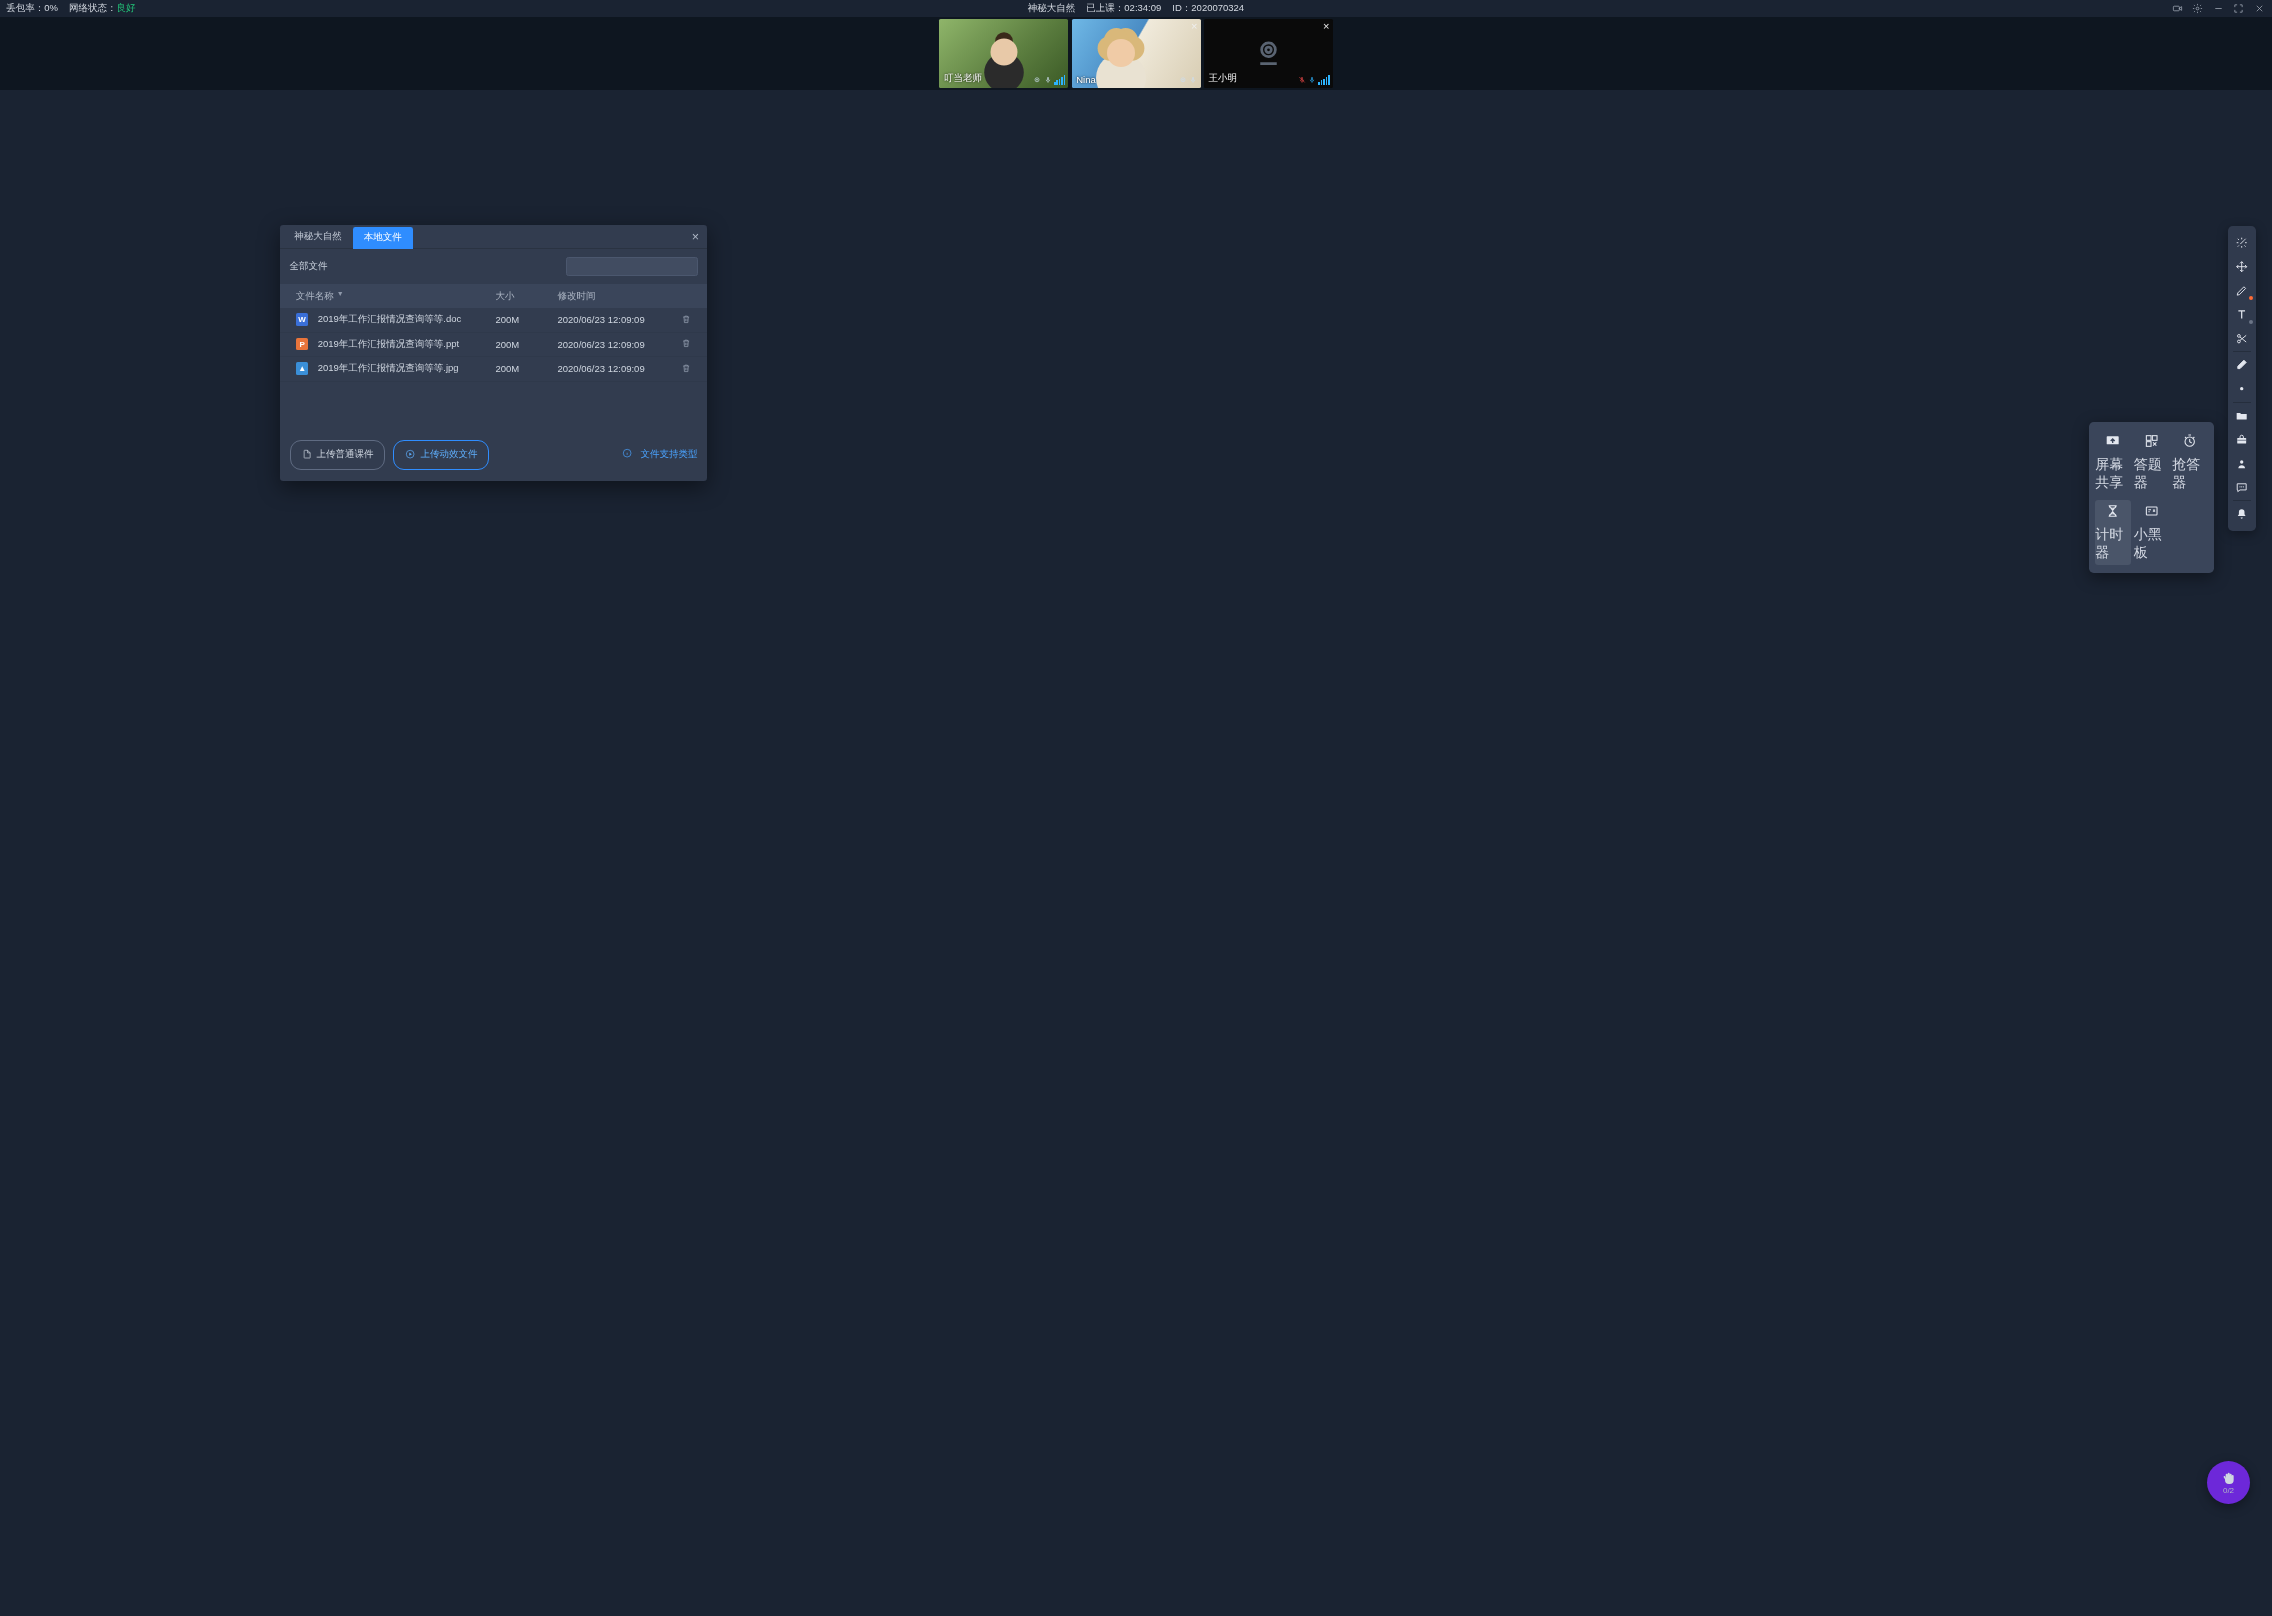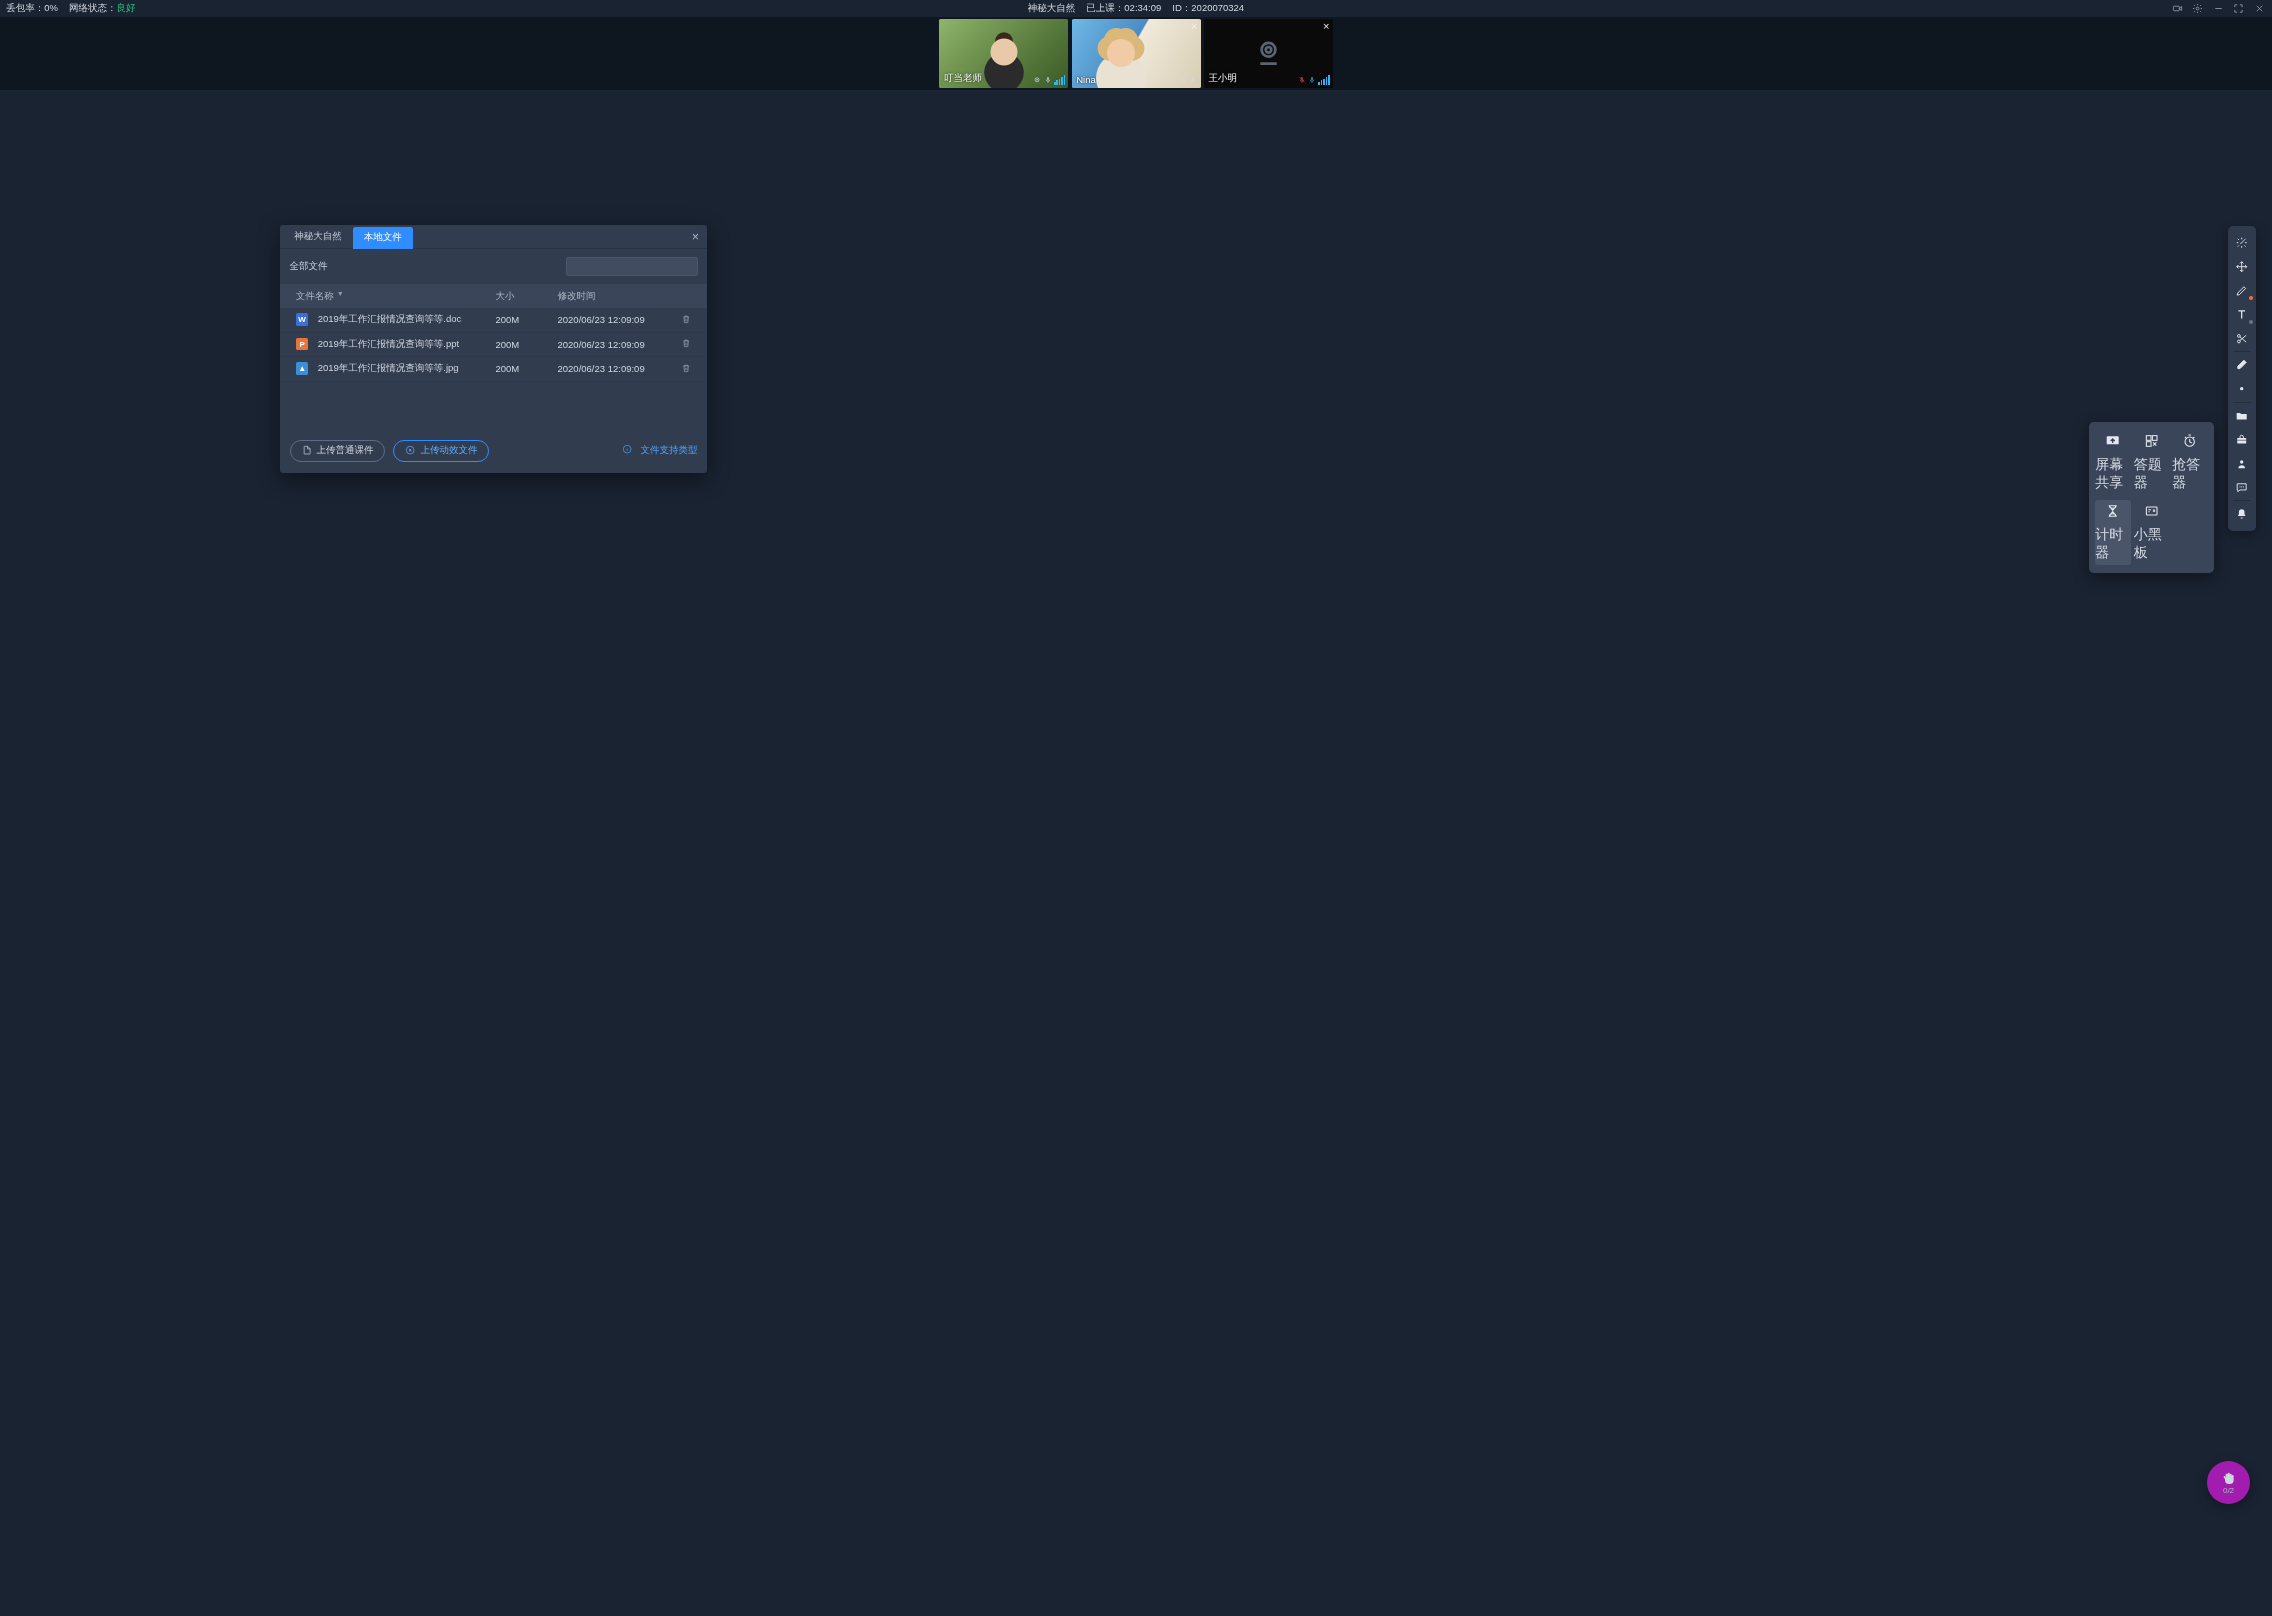--- a/index.html
+++ b/index.html
@@ -157,21 +157,21 @@
   .ficon.p { background:#e8743b; }
   .ficon.i { background:#3a8fd8; }
   .del-ico svg { width:10.3px; height:10.3px; stroke:#9aa4b5; fill:none; stroke-width:1.6; cursor:pointer;}
 
   .modal-ftr {
     display:flex; align-items:center;
     padding:11px 9.5px 11px 9.5px; gap:8px;
     margin-top:47px;
   }
   .btn {
-    height:22px; padding:0 11px;
+    height:30px; padding:0 11px;
     border:0.8px solid #5f6b82; border-radius:11px;
     background:transparent; color:#cfd6e0;
     display:flex; align-items:center; gap:4.7px;
     font-size:9.5px; cursor:pointer;
   }
   .btn.primary { border-color:#2f8dff; color:#5fb0ff; }
   .btn svg { width:10.3px; height:10.3px; stroke:currentColor; fill:none; stroke-width:1.6; }
   .link-info {
     margin-left:auto; display:flex; align-items:flex-start; gap:8px;
     color:#4aa3ff; font-size:9.5px; cursor:pointer;
@@ -216,21 +216,21 @@
   }
   .rt-sep { height:0.8px; background:#252e3d; margin:0.8px 4.7px; }
   .rt-item svg { width:13.4px; height:13.4px; stroke:#e3e7ef; fill:none; stroke-width:1.7; }
   .rt-item .dot { position:absolute; right:3.2px; bottom:3.2px; width:4px; height:4px; background:#ff6b35; border-radius:50%; }
 
   
   .hand {
     position:absolute;
     right:22px; bottom:112px;
     width:43px; height:43px;
-    background:#a21caf;
+    background:#6d28d9;
     border-radius:50%;
     display:flex; flex-direction:column; align-items:center; justify-content:center;
     box-shadow:0 3.2px 11px rgba(0,0,0,0.35);
     cursor:pointer;
   }
   .hand svg { width:16px; height:16px; stroke:#cfd6e0; fill:#cfd6e0; stroke-width:0; }
   .hand .cnt { font-size:8px; color:#aeb7c5; margin-top:0.8px; }
 </style>
 </head>
 <body>

